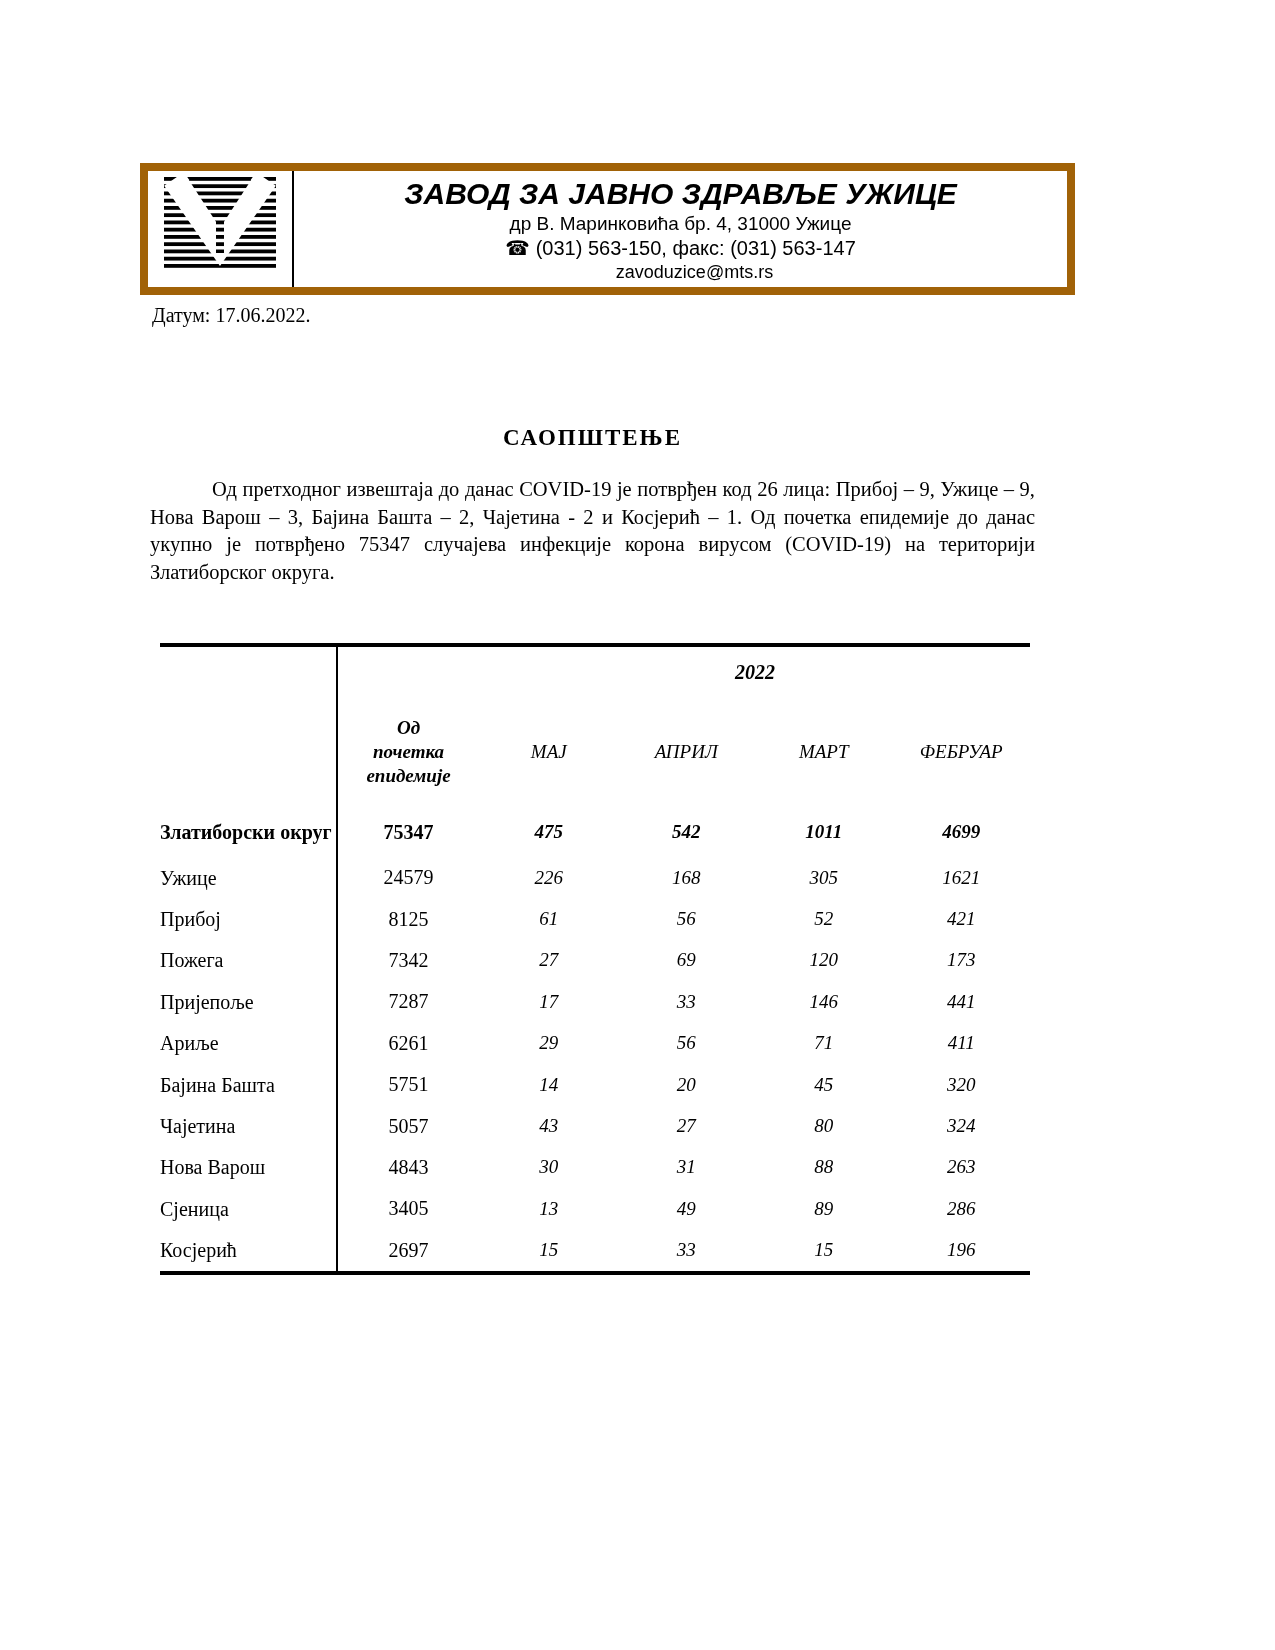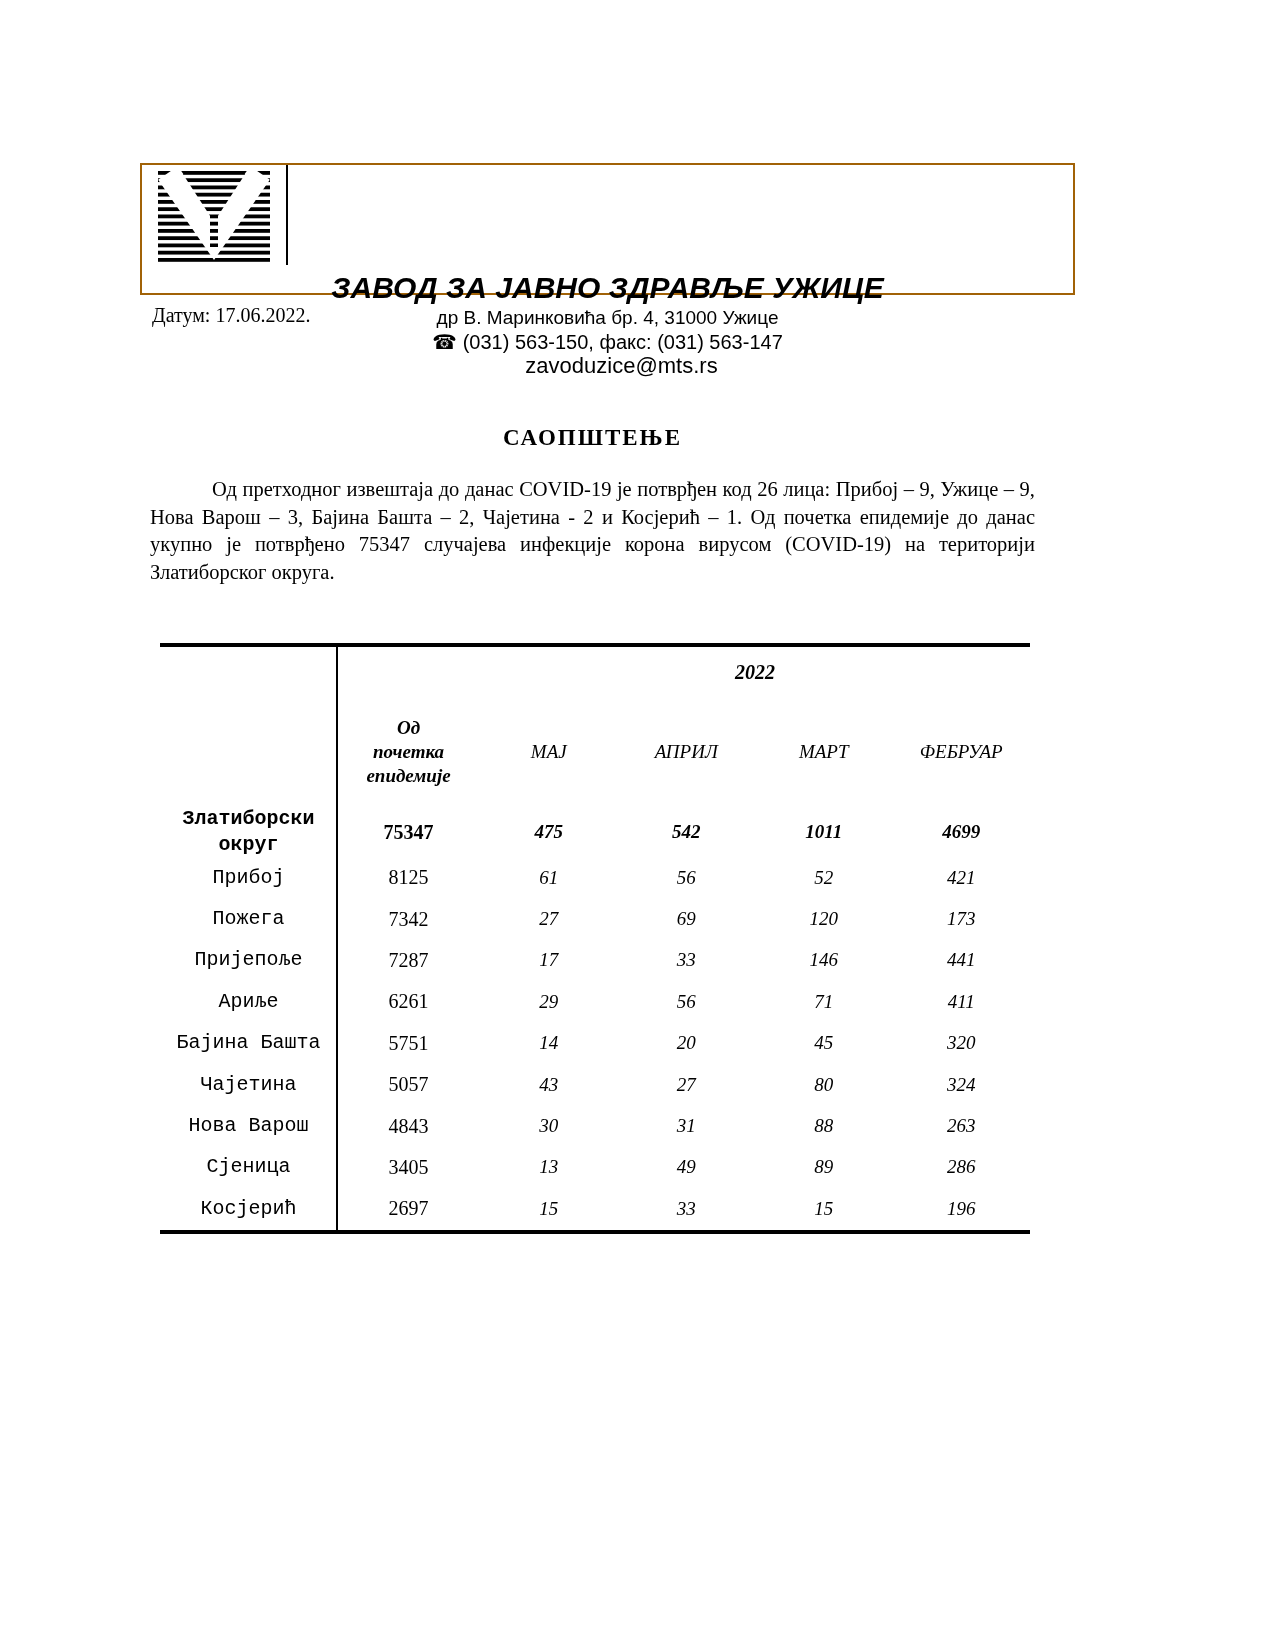--- a/index.html
+++ b/index.html
@@ -4,32 +4,32 @@
 <style>
   html,body{margin:0;padding:0;background:#888;}
   .page{
     position:relative;width:1275px;height:1650px;background:#ffffff;
     margin:0 auto;color:#000;overflow:hidden;
     font-family:"Liberation Serif","DejaVu Serif",serif;
   }
   
   .hbox{
     position:absolute;left:140px;top:163px;width:935px;height:132px;
-    border:2px solid #a16207;box-sizing:border-box;display:flex;flex-direction:column;
+    border:8px solid #a16207;box-sizing:border-box;display:flex;
   }
   .hbox-logo{width:146px;border-right:2px solid #000;box-sizing:border-box;flex:none;}
   .hbox-logo svg{display:block;margin:6px auto 0 auto;}
   .hbox-main{
     flex:1;text-align:center;padding-top:4px;
     font-family:"Liberation Sans","DejaVu Sans",sans-serif;
   }
   .org{font-size:30px;font-weight:bold;font-style:italic;line-height:37px;}
   .addr{font-size:19px;line-height:24px;}
   .phone{font-size:20px;line-height:25px;}
-  .email{font-size:22px;line-height:22px;margin-left:28px;}
+  .email{font-size:18px;line-height:22px;margin-left:28px;}
   
   .date-line{position:absolute;left:152px;top:304px;font-size:20px;}
   .doc-title{
     position:absolute;left:150px;top:425px;width:885px;text-align:center;
     font-size:23px;font-weight:bold;letter-spacing:2px;
   }
   .body-par{
     position:absolute;left:150px;top:476px;width:885px;margin:0;
     font-size:20.5px;line-height:27.6px;text-align:justify;text-indent:62px;
   }
@@ -38,21 +38,21 @@
     position:absolute;left:160px;top:643px;width:870px;
     border-top:4px solid #000;border-bottom:4px solid #000;
   }
   .vline{position:absolute;left:176px;top:0;bottom:0;width:2px;background:#000;}
   .trow{display:flex;align-items:center;}
   .rA{height:45px;}
   .rB{height:50px;}
   .rC{height:110px;}
   .rD{height:50px;}
   .rE{height:41.4px;}
-  .c1{width:177px;flex:none;text-align:center;font-size:20px;line-height:26px;font-family:Liberation Mono, monospace;}
+  .c1{width:177px;flex:none;font-size:20px;line-height:26px;}
   .c2{width:143px;flex:none;text-align:center;font-size:20px;}
   .cm{width:137.5px;flex:none;text-align:center;font-size:19px;font-style:italic;}
   .cgroup{flex:1;text-align:center;font-size:20px;font-weight:bold;font-style:italic;}
   .hd{font-weight:normal;font-style:italic;}
   .c2inner{width:98px;margin:0 auto;font-size:19px;font-weight:bold;font-style:italic;line-height:24px;}
   .rD .c1{font-weight:bold;}
   .rD .c2{font-weight:bold;}
   .rD .cm{font-weight:bold;}
 </style>
 </head>
@@ -125,20 +125,28 @@
 
     <div class="trow rD">
       <div class="c1">Златиборски округ</div>
       <div class="c2">75347</div>
       <div class="cm">475</div>
       <div class="cm">542</div>
       <div class="cm">1011</div>
       <div class="cm">4699</div>
     </div>
 
+    <div class="trow rE">
+      <div class="c1">Ужице</div>
+      <div class="c2">24579</div>
+      <div class="cm">226</div>
+      <div class="cm">168</div>
+      <div class="cm">305</div>
+      <div class="cm">1621</div>
+    </div>
 
     <div class="trow rE">
       <div class="c1">Прибој</div>
       <div class="c2">8125</div>
       <div class="cm">61</div>
       <div class="cm">56</div>
       <div class="cm">52</div>
       <div class="cm">421</div>
     </div>
 

